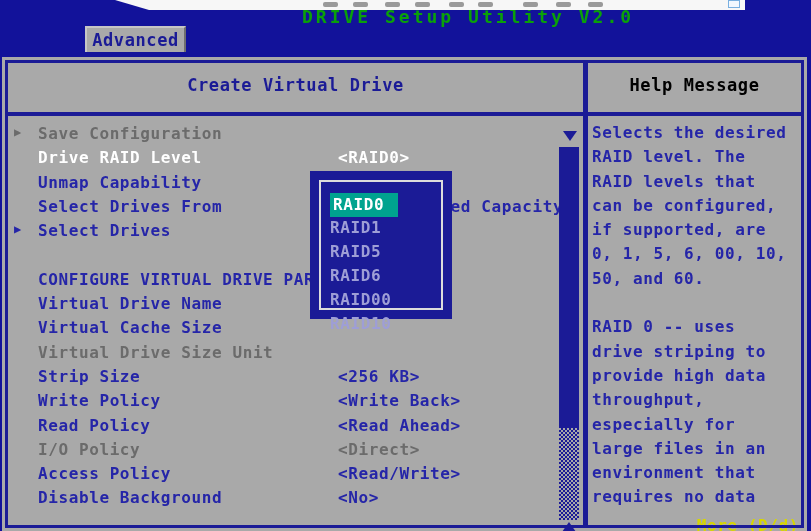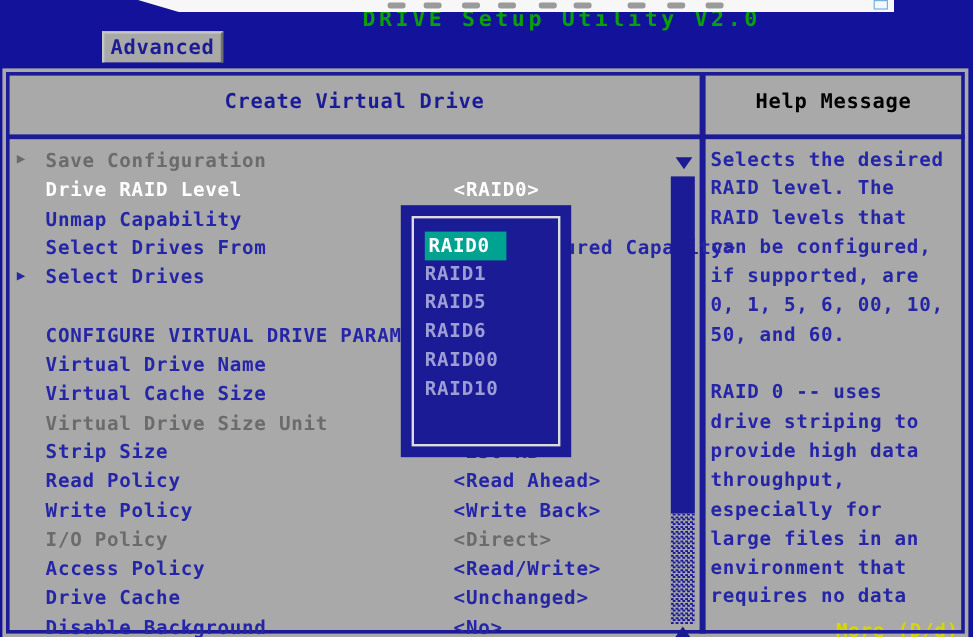--- a/index.html
+++ b/index.html
@@ -49,28 +49,28 @@
     position:absolute; top:18px; font-size:17px; text-align:center; white-space:nowrap;
   }
   .main-title { left:6px; width:575px; color:#1b1b96; }
   .help-title { left:586px; width:213px; color:#000000; }
 
   
   .settings { position:absolute; left:0; top:66px; width:556px; z-index:1; }
   .row { position:relative; height:24.3px; font-size:16px; white-space:nowrap; }
   .row .arrow { position:absolute; left:12px; top:2px; font-size:12px; }
   .row .lbl   { position:absolute; left:36px; top:1px; }
-  .row .val   { position:absolute; left:336px; top:1px;margin-left:40px; }
+  .row .val   { position:absolute; left:336px; top:1px; }
   .row.normal  { color:#2525a8; }
   .row.dimmed  { color:#6b6b6b; }
   .row.selected{ color:#ffffff; }
 
   
   .dropdown {
-    position:absolute; left:332px; top:114px; width:142px; height:210px;
+    position:absolute; left:308px; top:114px; width:142px; height:148px;
     background:#1b1b96; z-index:5;
   }
   .dd-inner { position:absolute; inset:9px; border:2px solid #dcdcdc; }
   .dd-options { position:absolute; left:20px; top:22px; right:4px; }
   .dd-option { height:24px; line-height:22px; font-size:16px; color:#9e9ed6; white-space:nowrap; }
   .dd-option .sel {
     background:#00a38f; color:#ffffff; padding:1px 14px 1px 3px; display:inline-block;
   }
 
   
@@ -161,38 +161,34 @@
         <span class="lbl">Virtual Cache Size</span>
       </div>
       <div class="row dimmed">
         <span class="lbl">Virtual Drive Size Unit</span>
       </div>
       <div class="row normal">
         <span class="lbl">Strip Size</span>
         <span class="val">&lt;256 KB&gt;</span>
       </div>
       <div class="row normal">
+        <span class="lbl">Write Policy</span>
+        <span class="val">&lt;Write Back&gt;</span>
+      </div>
+      <div class="row normal">
         <span class="lbl">Read Policy</span>
         <span class="val">&lt;Read Ahead&gt;</span>
-      </div>
-      <div class="row normal">
-        <span class="lbl">Write Policy</span>
-        <span class="val">&lt;Write Back&gt;</span>
       </div>
       <div class="row dimmed">
         <span class="lbl">I/O Policy</span>
         <span class="val">&lt;Direct&gt;</span>
       </div>
       <div class="row normal">
         <span class="lbl">Access Policy</span>
         <span class="val">&lt;Read/Write&gt;</span>
-      </div>
-      <div class="row normal">
-        <span class="lbl">Drive Cache</span>
-        <span class="val">&lt;Unchanged&gt;</span>
       </div>
       <div class="row normal">
         <span class="lbl">Disable Background</span>
         <span class="val">&lt;No&gt;</span>
       </div>
     </div>
 
   <div class="dropdown">
     <div class="dd-inner"></div>
     <div class="dd-options">

